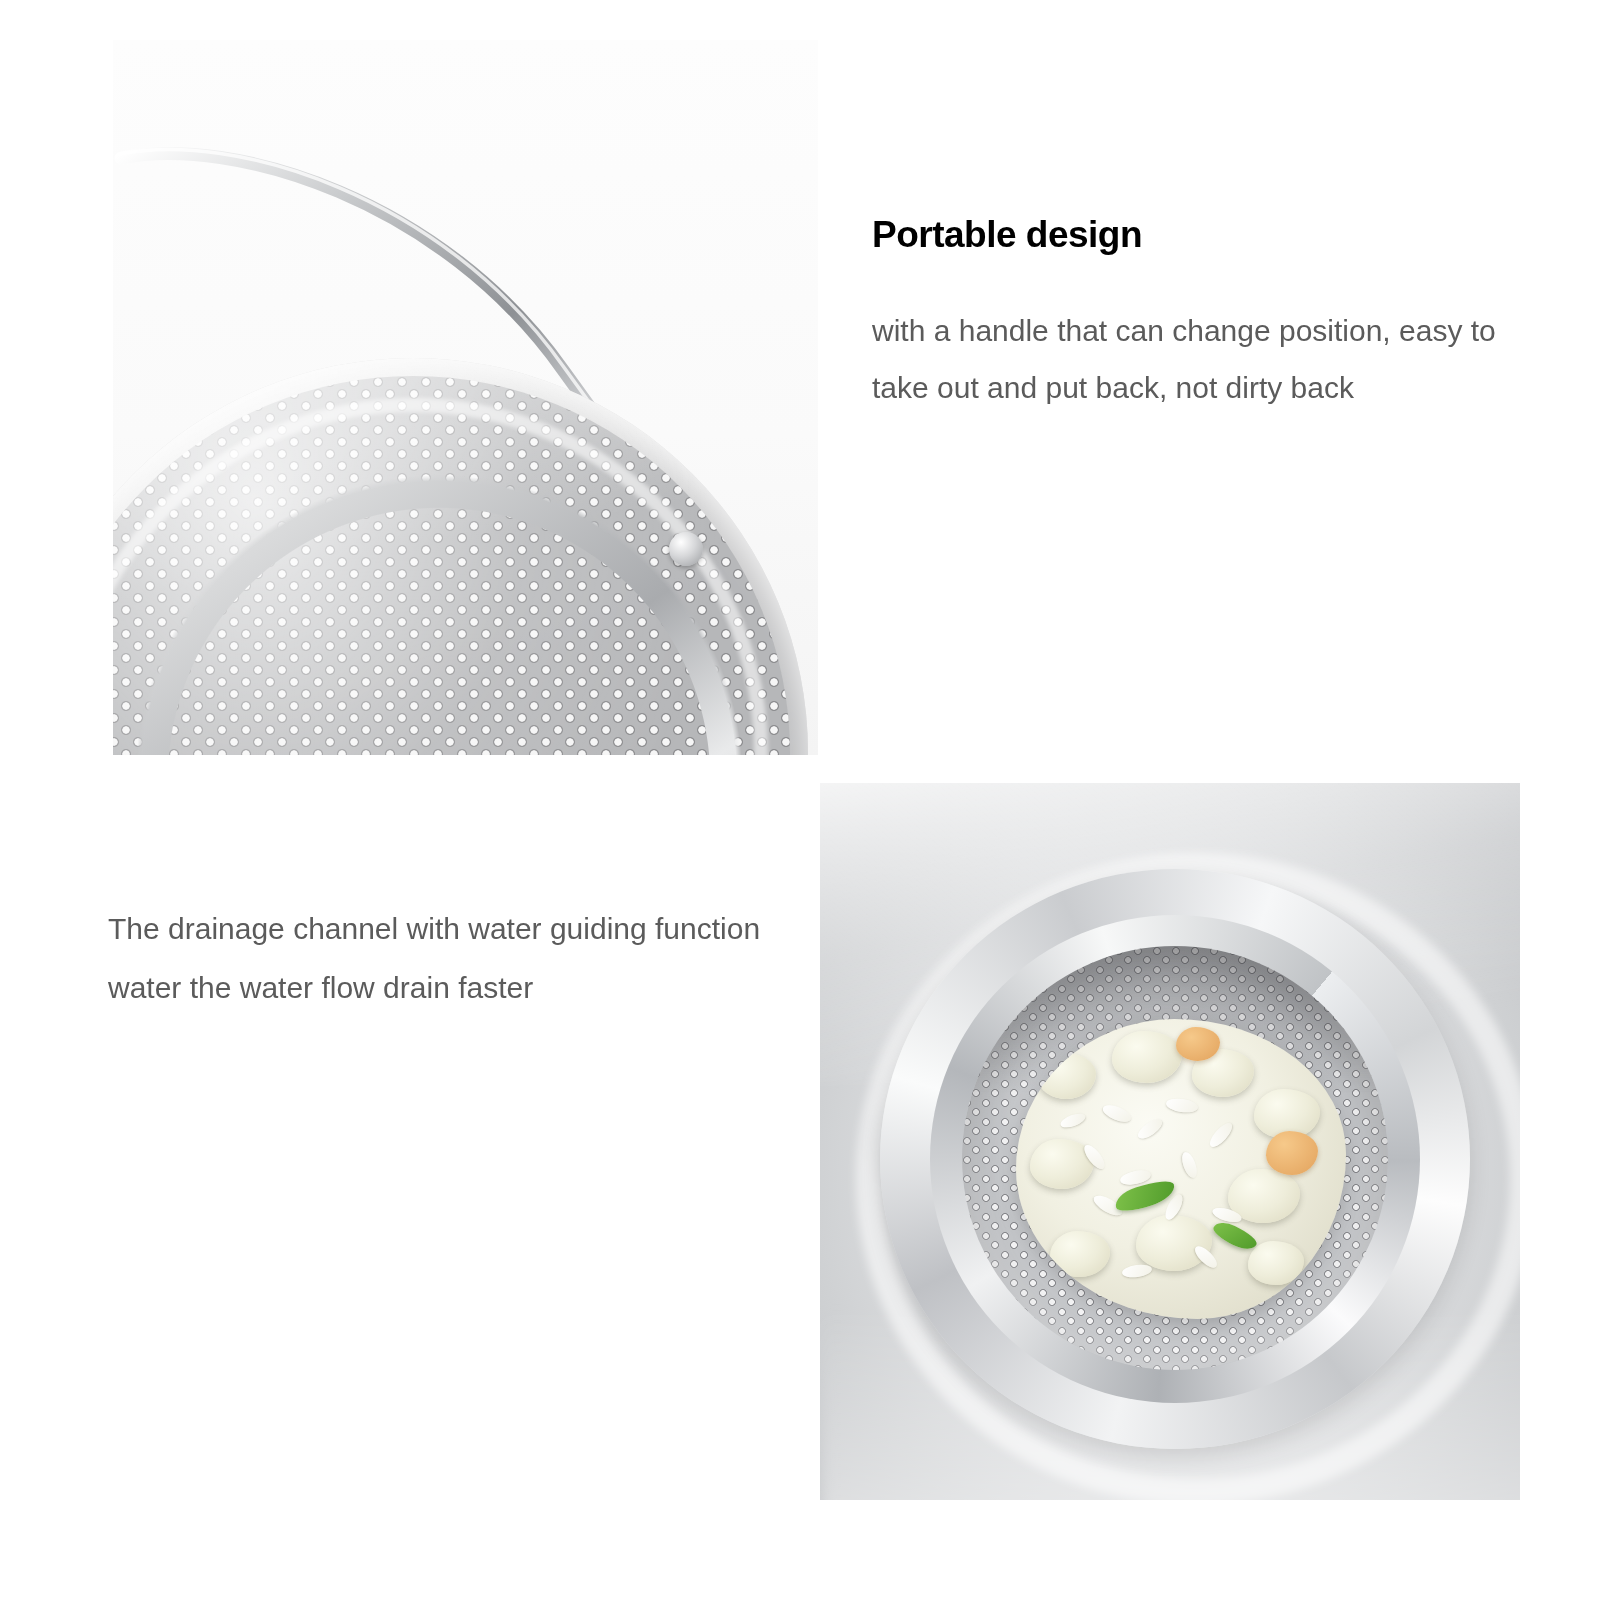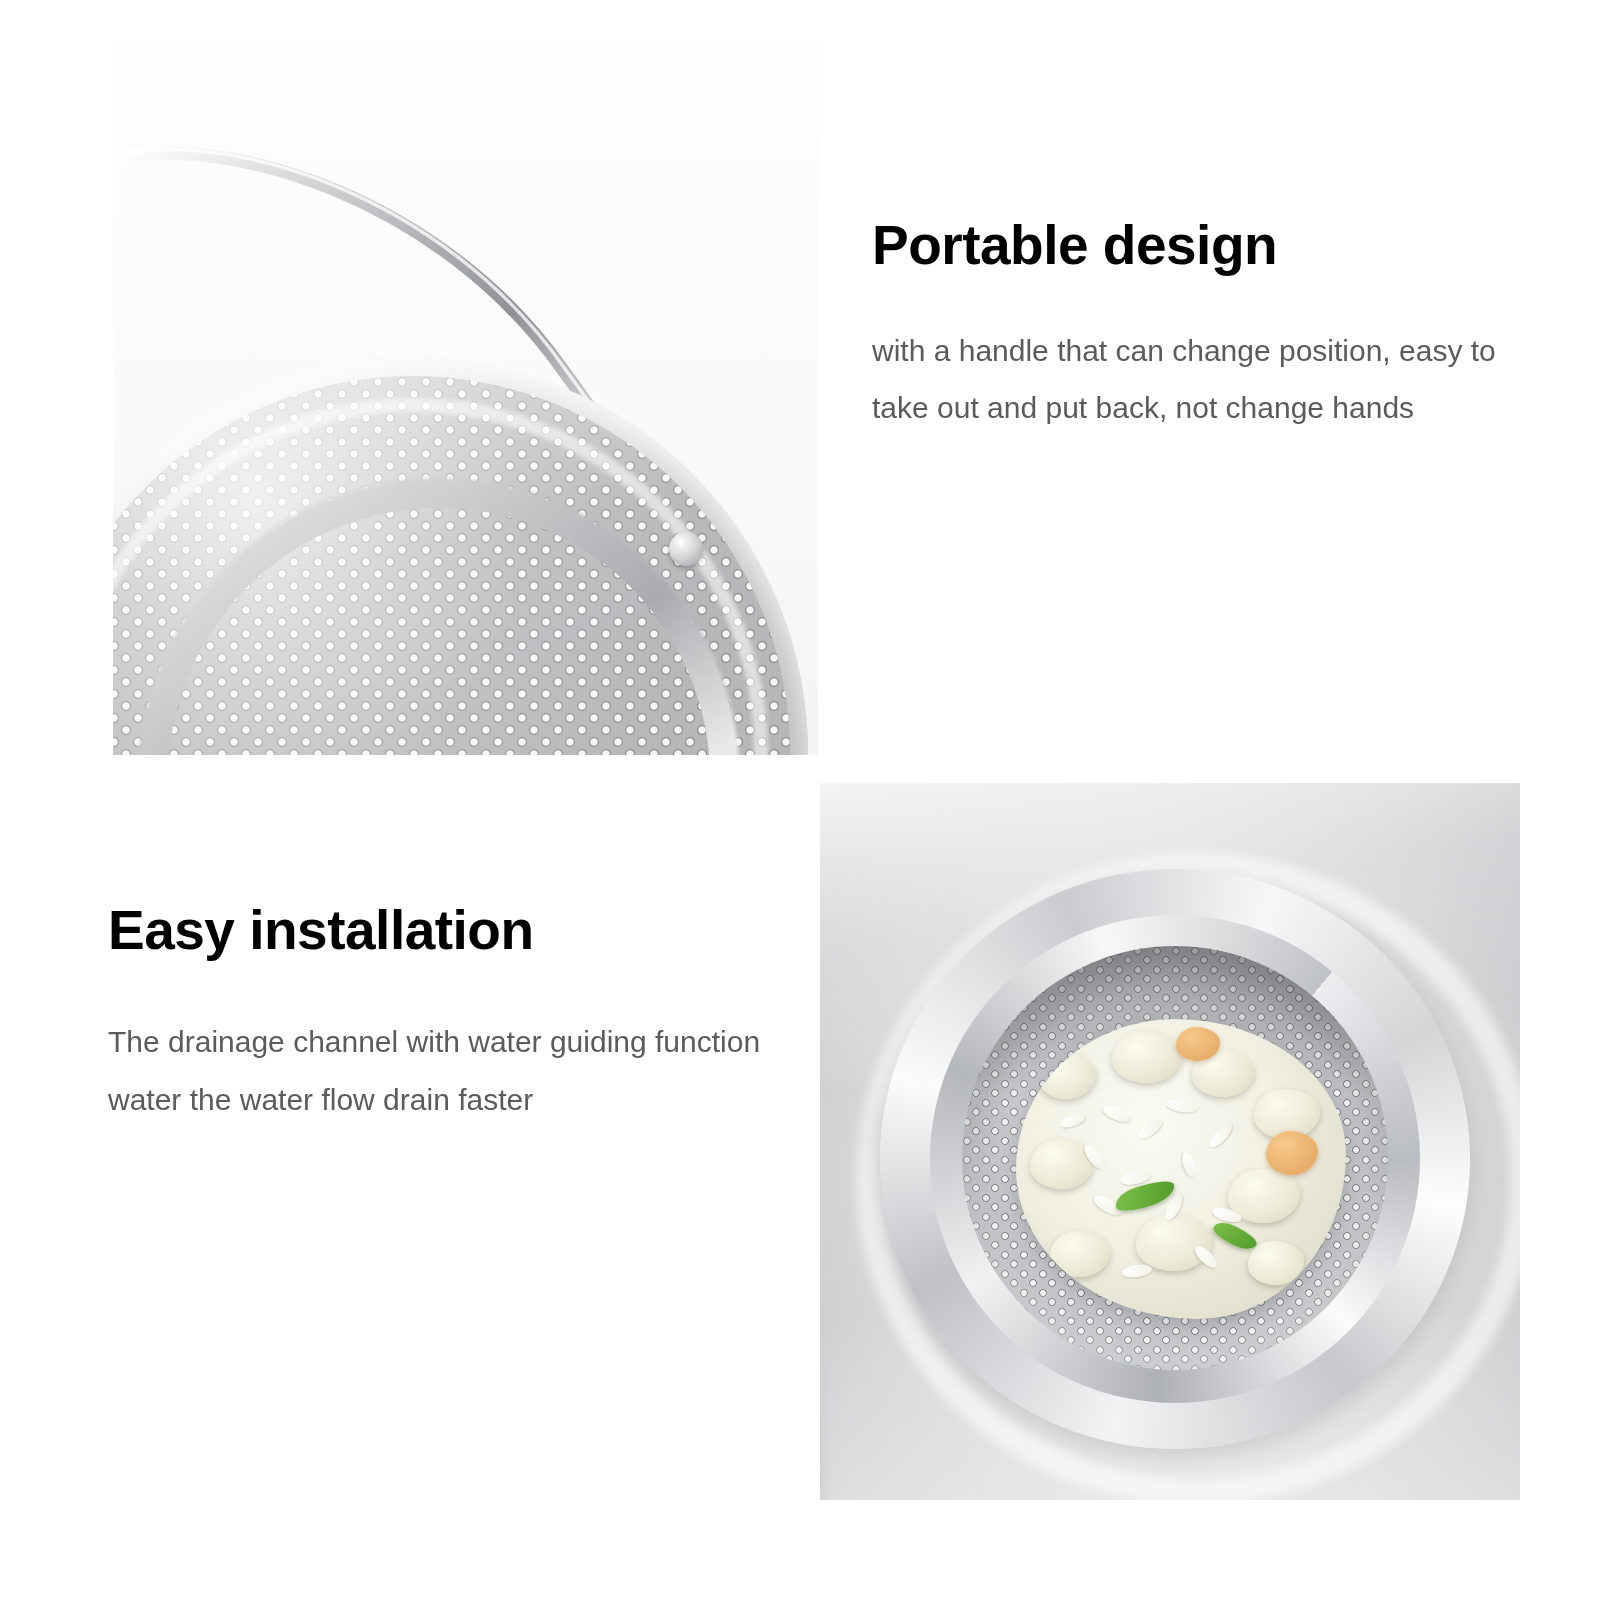--- a/index.html
+++ b/index.html
@@ -52,21 +52,21 @@
     left: 820px;
     top: 783px;
     width: 700px;
     height: 717px;
     overflow: hidden;
     background: #e9e9ea;
   }
 
   h2.heading {
     margin: 0 0 46px 0;
-    font-size: 55px;
+    font-size: 37px;
     font-weight: bold;
     color: #000000;
     letter-spacing: -0.5px;
     line-height: 1.1;
   }
 
   .body-text {
     margin: 0;
     font-size: 30px;
     line-height: 1.92;
@@ -318,25 +318,24 @@
         <div class="mesh-shade"></div>
         <div class="inner-band"></div>
       </div>
       <div class="rim"></div>
       <div class="rivet"></div>
     </div>
   </div>
 
   <div class="panel-top-text">
     <h2 class="heading">Portable design</h2>
-    <p class="body-text">with a handle that can change position, easy to take out and put back, not change hands</p>
+    <p class="body-text">with a handle that can change position, easy to take out and put back, not dirty back</p>
   </div>
 
   <div class="panel-bottom-text">
-    <h2 class="heading">Easy installation</h2>
     <p class="body-text">The drainage channel with water guiding function water the water flow drain faster</p>
   </div>
 
   <div class="panel-bottom-image">
     <div class="sink-scene">
       <div class="sink-sheen-1"></div>
       <div class="sink-sheen-2"></div>
       <div class="sink-hole-shadow"></div>
       <div class="water-ring"></div>
       <div class="drain-flange"></div>

